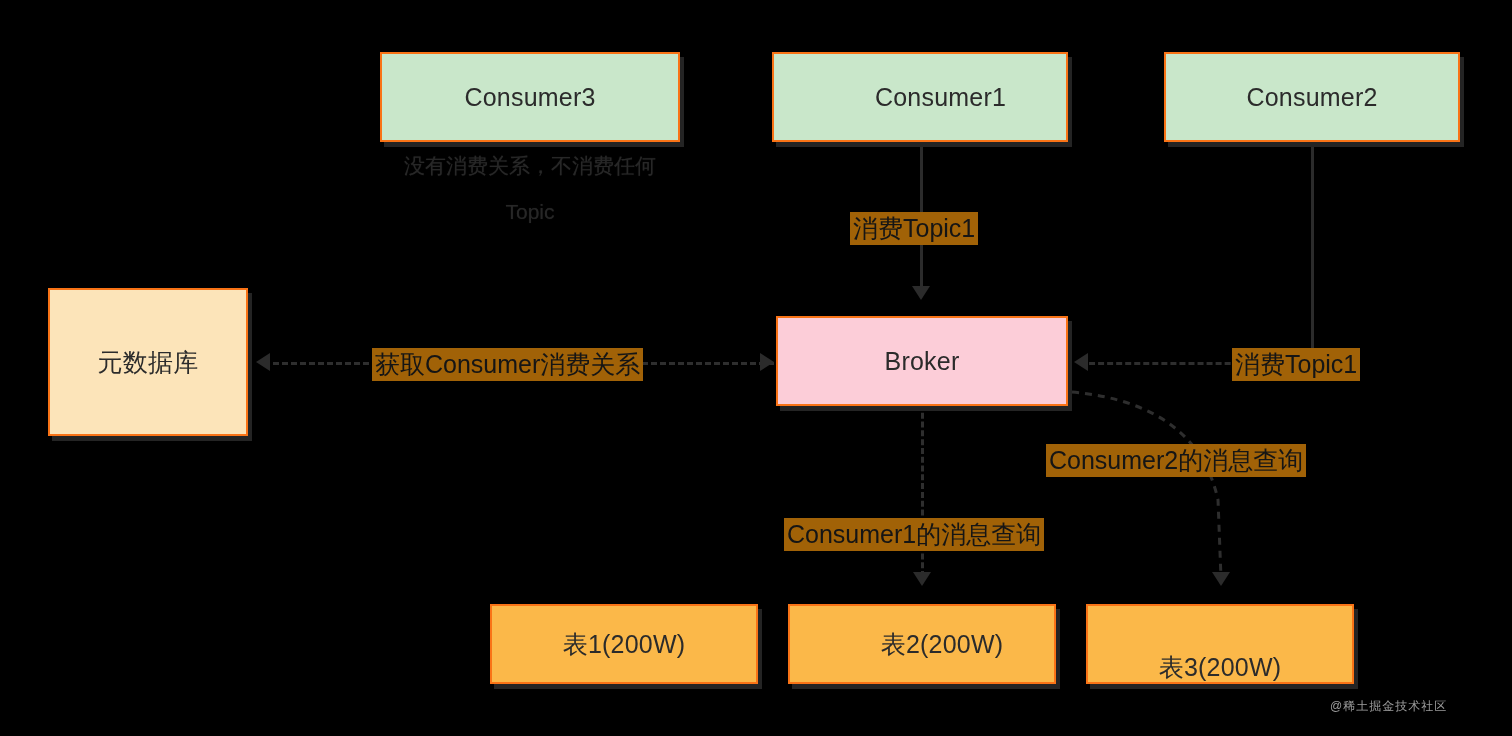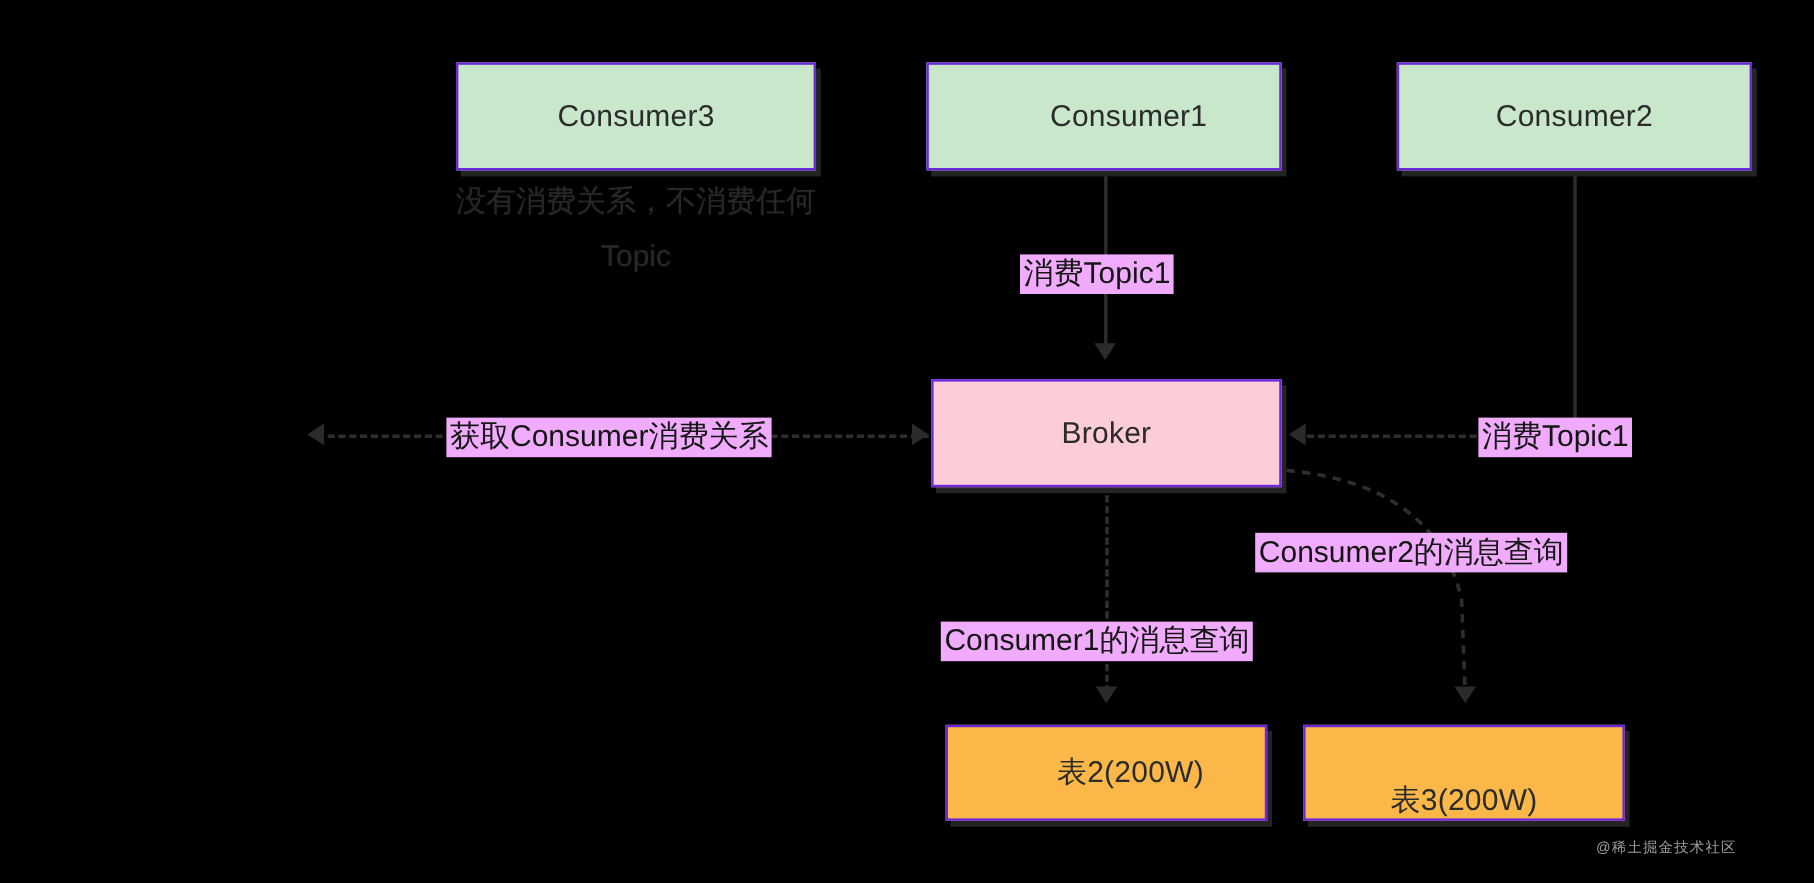--- a/index.html
+++ b/index.html
@@ -15,21 +15,21 @@
     width: 1512px;
     height: 736px;
     background: #000000;
     overflow: hidden;
   }
 
   
   .node {
     position: absolute;
     box-sizing: border-box;
-    border: 2px solid #6d28d9;
+    border: 2px solid #f97316;
     display: flex;
     align-items: center;
     justify-content: center;
     text-align: center;
     color: #2b2b2b;
     font-size: 25px;
     line-height: 1.2;
     letter-spacing: .2px;
     box-shadow: 4px 5px 0 0 #242424;
   }
@@ -73,33 +73,33 @@
   }
   .arrow.right {
     border-top: 9px solid transparent;
     border-bottom: 9px solid transparent;
     border-left: 14px solid #2b2b2b;
   }
 
   
   .edge-label {
     position: absolute;
-    background: #f0abfc;
+    background: #a16207;
     color: #151515;
     font-size: 25px;
     line-height: 1.25;
     padding: 1px 3px;
     white-space: nowrap;
   }
 
   
   .dim-note {
     position: absolute;
     color: #272727;
-    font-size: 25px;
+    font-size: 21px;
     line-height: 1.35;
     text-align: center;
     white-space: nowrap;
     text-shadow: 0 0 1px #1d1d1d;
   }
 
   
   .watermark {
     position: absolute;
     color: #cfcfcf;
@@ -145,25 +145,31 @@
   </div>
 
   <div class="node green" style="left:772px; top:52px; width:296px; height:90px;padding-left:41px;">
     <span>Consumer1</span>
   </div>
 
   <div class="node green" style="left:1164px; top:52px; width:296px; height:90px;">
     <span>Consumer2</span>
   </div>
 
+  <div class="node peach" style="left:48px; top:288px; width:200px; height:148px;">
+    <span>元数据库</span>
+  </div>
 
   <div class="node pink" style="left:776px; top:316px; width:292px; height:90px;">
     <span>Broker</span>
   </div>
 
+  <div class="node orange" style="left:490px; top:604px; width:268px; height:80px;">
+    <span>表1(200W)</span>
+  </div>
 
   <div class="node orange" style="left:788px; top:604px; width:268px; height:80px;padding-left:40px;">
     <span>表2(200W)</span>
   </div>
 
   <div class="node orange" style="left:1086px; top:604px; width:268px; height:80px;align-items:flex-end;">
     <span>表3(200W)</span>
   </div>
 
   <div class="edge-label" style="left:850px; top:212px;">消费Topic1</div>

